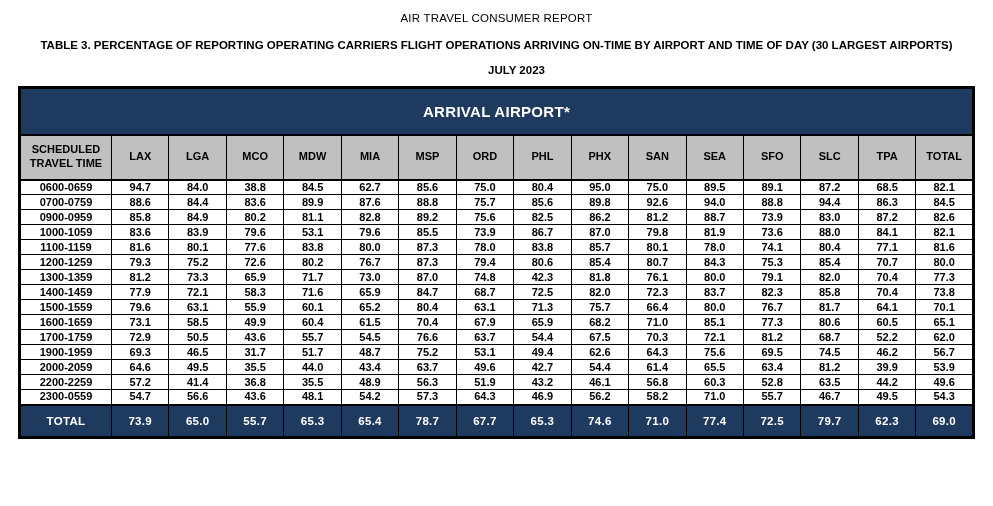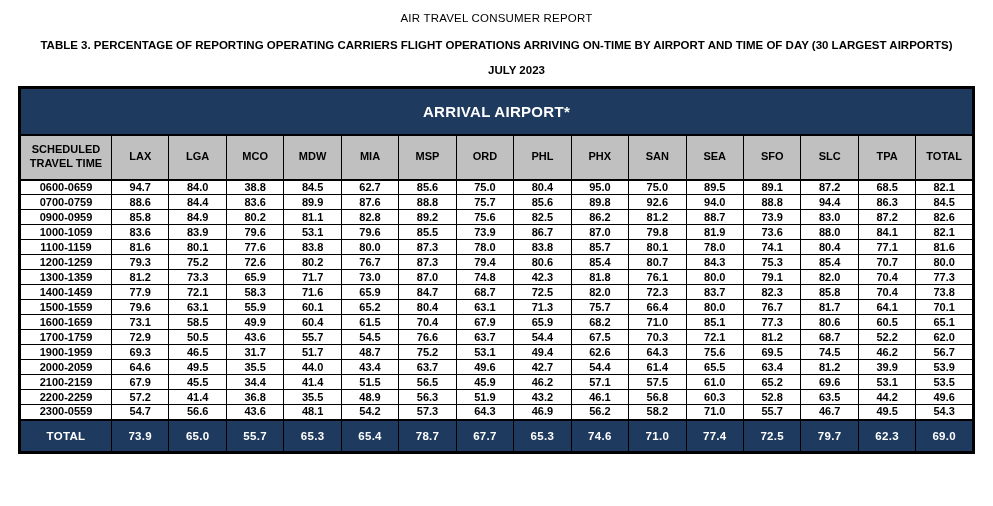--- a/index.html
+++ b/index.html
@@ -344,38 +344,20 @@
         <td>42.7</td>
         <td>54.4</td>
         <td>61.4</td>
         <td>65.5</td>
         <td>63.4</td>
         <td>81.2</td>
         <td>39.9</td>
         <td>53.9</td>
       </tr>
       <tr>
-        <td>2100-2159</td>
-        <td>67.9</td>
-        <td>45.5</td>
-        <td>34.4</td>
-        <td>41.4</td>
-        <td>51.5</td>
-        <td>56.5</td>
-        <td>45.9</td>
-        <td>46.2</td>
-        <td>57.1</td>
-        <td>57.5</td>
-        <td>61.0</td>
-        <td>65.2</td>
-        <td>69.6</td>
-        <td>53.1</td>
-        <td>53.5</td>
-      </tr>
-      <tr>
         <td>2200-2259</td>
         <td>57.2</td>
         <td>41.4</td>
         <td>36.8</td>
         <td>35.5</td>
         <td>48.9</td>
         <td>56.3</td>
         <td>51.9</td>
         <td>43.2</td>
         <td>46.1</td>

